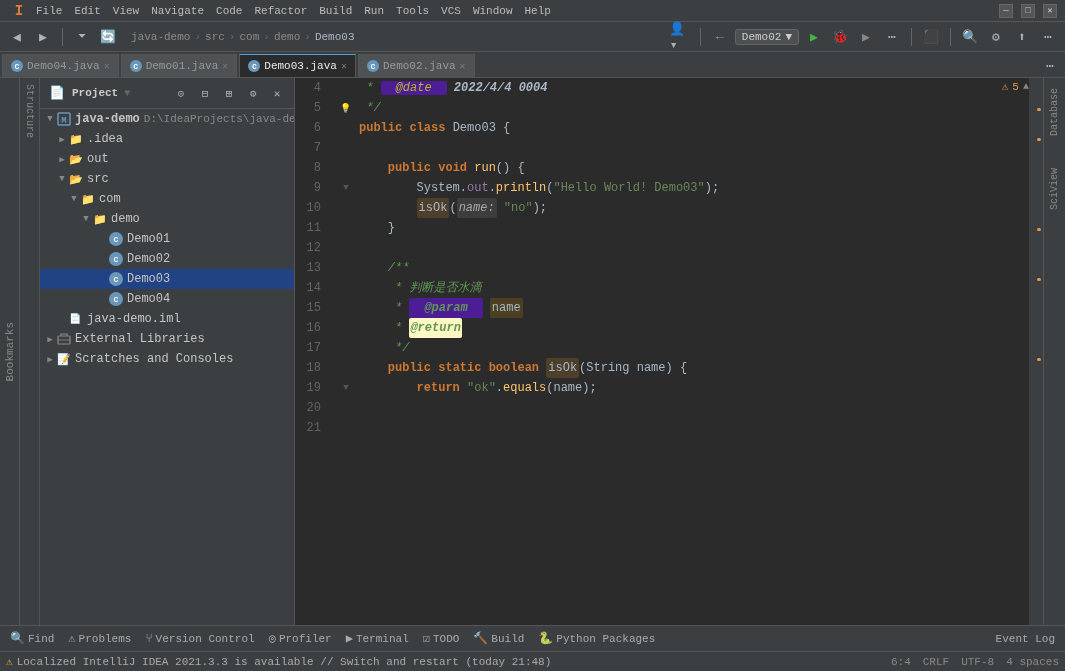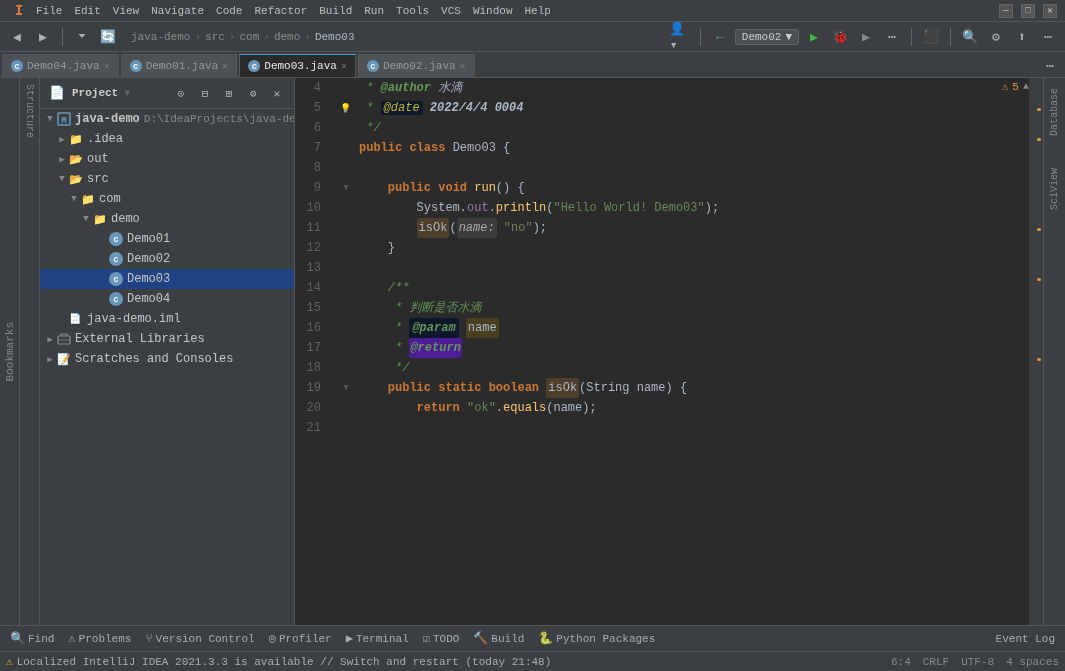--- a/index.html
+++ b/index.html
@@ -318,22 +318,22 @@
     
     .kw { color: #cc7832; font-weight: bold; } 
     .string { color: #6a8759; }
     .javadoc { color: #629755; font-style: italic; }
     .javadoc-tag { color: #629755; font-style: italic; font-weight: bold; }
     .annotation { color: #bbb529; }
     .method { color: #ffc66d; }
     .field { color: #9876aa; }
     .param-hint { color: #a8a8a8; font-style: italic; }
     .param-bg { background: #3d3d3d; border-radius: 2px; padding: 0 2px; text-align: center; }
-    .highlighted-tag { background: #0f172a; border-radius: 2px; padding: 0 3px; }
-    .highlighted-tag2 { background: #4c1d95; border-radius: 2px; padding: 0 1px; }
+    .highlighted-tag { background: #4c1d95; border-radius: 2px; padding: 0 15px; }
+    .highlighted-tag2 { background: #fef9c3; border-radius: 2px; padding: 0 1px; }
     .highlighted-name { background: #4a3f20; border-radius: 2px; padding: 0 2px; }
     .bold-method { background: #4d3f2a; border-radius: 2px; padding: 0 2px; }
 
     
     .scrollbar-track {
       width: 14px;
       background: #3c3f41;
       flex-shrink: 0;
       position: relative;
     }
@@ -721,23 +721,20 @@
         <div class="gutter-fold"></div>
         <div class="gutter-fold"></div>
         <div class="gutter-fold"></div>
         <div class="gutter-fold" style="color:#555;">▼</div>
         <div class="gutter-fold"></div>
         <div class="gutter-fold"></div>
       </div>
 
       <div class="code-content">
 
-        <div class="code-line">
-          <span class="javadoc">&nbsp;*&nbsp;<span class="javadoc-tag">@author</span>&nbsp;<span style="color:#a9b7c6;">水滴</span></span>
-        </div>
 
         <div class="code-line">
           <span class="javadoc">&nbsp;*&nbsp;<span class="annotation highlighted-tag">@date</span>&nbsp;<span style="color:#a9b7c6;font-weight:bold;">2022/4/4 0004</span></span>
         </div>
 
         <div class="code-line">
           <span class="javadoc">&nbsp;*/</span>
         </div>
 
         <div class="code-line">

